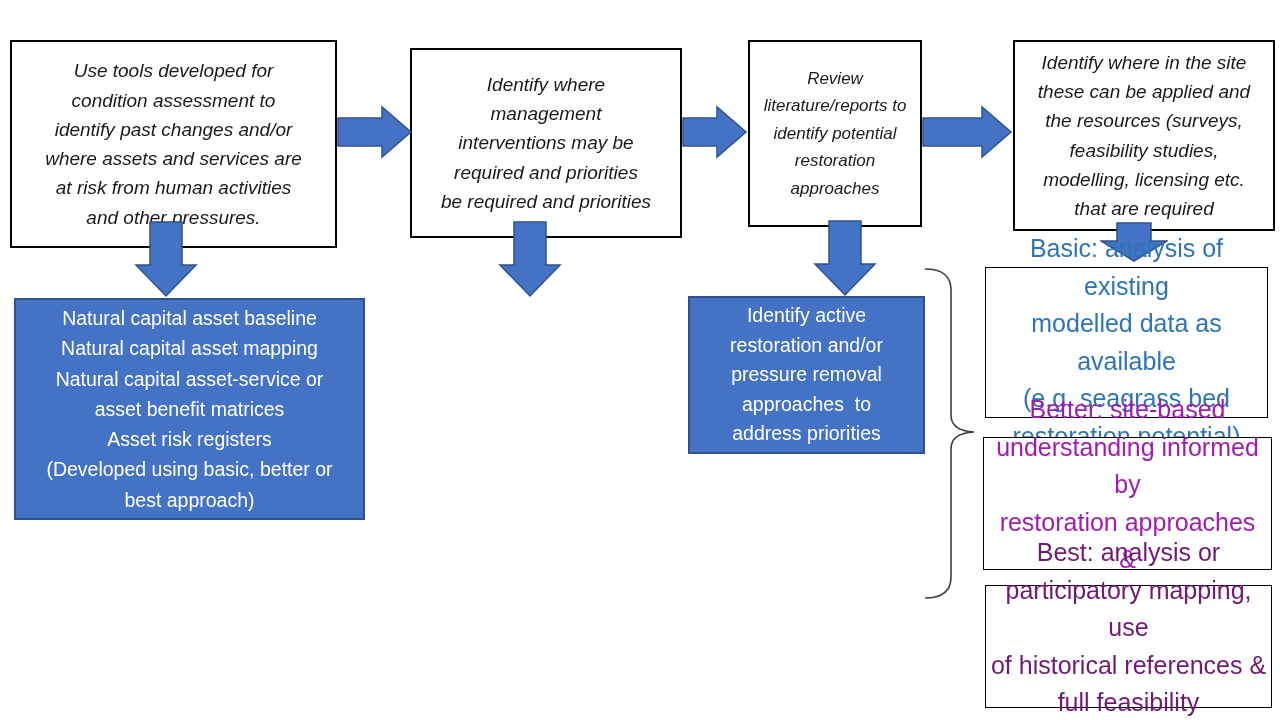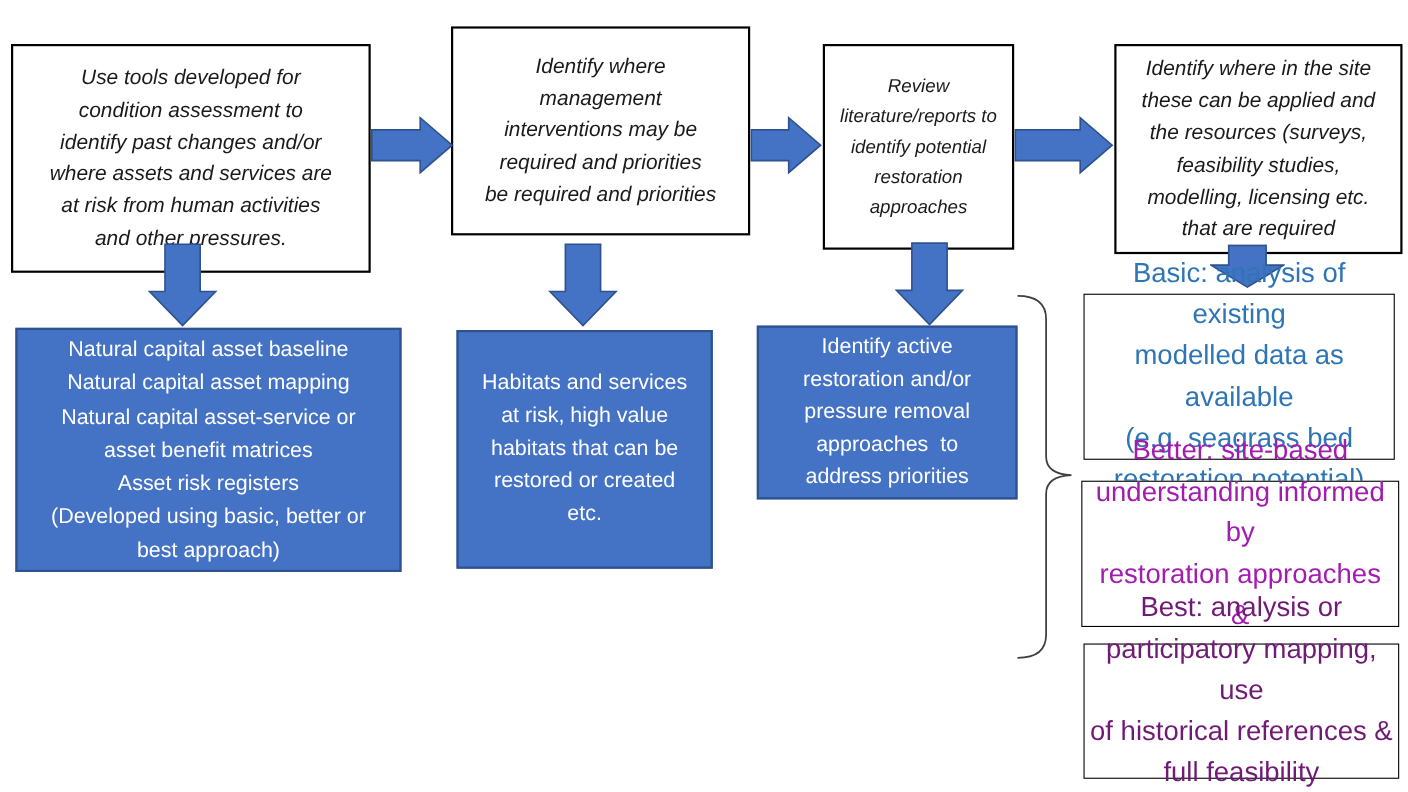--- a/index.html
+++ b/index.html
@@ -54,21 +54,21 @@
 
 <div class="canvas">
 
   <div class="box tbox" style="left:10px; top:40px; width:327px; height:208px;">Use tools developed for
 condition assessment to
 identify past changes and/or
 where assets and services are
 at risk from human activities
 and other pressures.</div>
 
-  <div class="box tbox" style="left:410px; top:24px; width:272px; height:190px;">Identify where
+  <div class="box tbox" style="left:410px; top:48px; width:272px; height:190px;">Identify where
 management
 interventions may be
 required and priorities
 be required and priorities</div>
 
   <div class="box tbox" style="left:1013px; top:40px; width:262px; height:191px;">Identify where in the site
 these can be applied and
 the resources (surveys,
 feasibility studies,
 modelling, licensing etc.
@@ -105,25 +105,20 @@
   </svg>
 
   <div class="box bbox" style="left:14px; top:298px; width:351px; height:222px; line-height:1.55;">Natural capital asset baseline
 Natural capital asset mapping
 Natural capital asset-service or
 asset benefit matrices
 Asset risk registers
 (Developed using basic, better or
 best approach)</div>
 
-  <div class="box bbox" style="left:415px; top:300px; width:233px; height:217px;">Habitats and services
-at risk, high value
-habitats that can be
-restored or created
-etc.</div>
 
   <div class="box bbox" style="left:688px; top:296px; width:237px; height:158px;">Identify active
 restoration and/or
 pressure removal
 approaches  to
 address priorities</div>
 
   <svg class="shape brace" style="left:918px; top:260px;" width="62" height="345" viewBox="0 0 62 345">
     <path d="M 7 9 Q 33 9 33 30 L 33 155 Q 33 171 56 172 Q 33 173 33 189 L 33 317 Q 33 338 7 338"></path>
   </svg>

